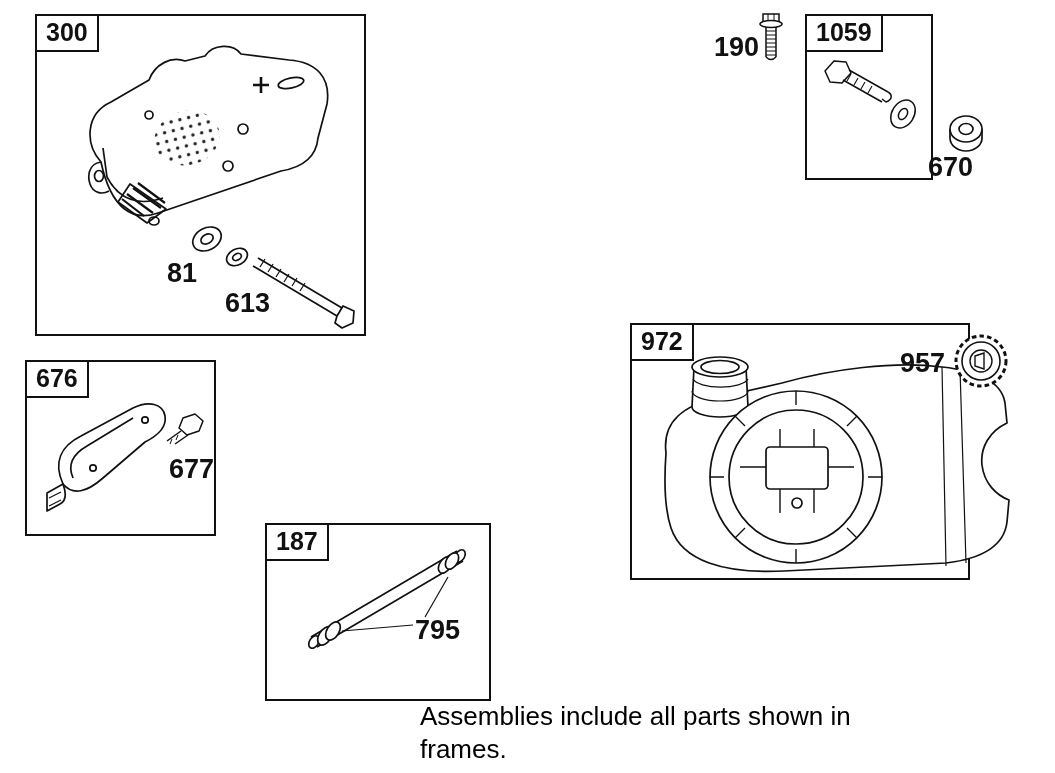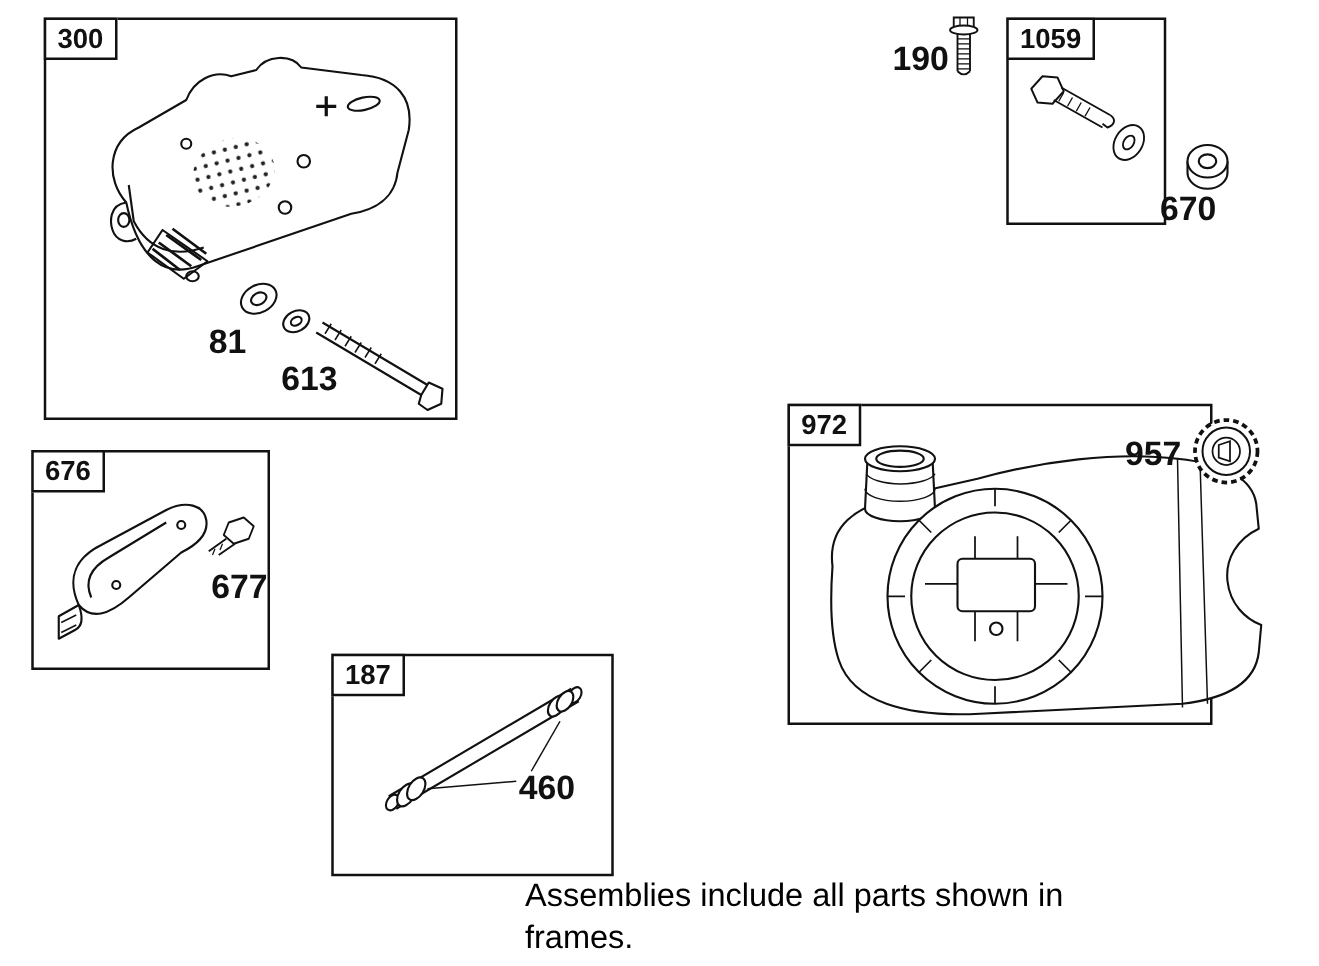--- a/index.html
+++ b/index.html
@@ -19,21 +19,21 @@
     background: transparent;
   }
   .frame-label {
     position: absolute;
     top: -2px;
     left: -2px;
     border: 2px solid #111;
     background: #ffffff;
     padding: 2px 9px 3px;
     font-weight: bold;
-    font-size: 22px;
+    font-size: 25px;
     line-height: 1.15;
     color: #111;
     z-index: 3;
   }
   .part-label {
     position: absolute;
     font-weight: bold;
     font-size: 27px;
     color: #111;
     white-space: nowrap;
@@ -181,21 +181,21 @@
         <ellipse cx="178" cy="40" rx="5.5" ry="9" transform="rotate(32 178 40)"></ellipse>
         <ellipse cx="185" cy="36" rx="5.5" ry="9" transform="rotate(32 185 36)"></ellipse>
         <ellipse cx="58" cy="111" rx="6" ry="10" transform="rotate(32 58 111)"></ellipse>
         <ellipse cx="66" cy="106" rx="6" ry="10" transform="rotate(32 66 106)"></ellipse>
       </g>
       <g stroke="#111" stroke-width="1.2" fill="none">
         <path d="M146,100 L75,106"></path>
         <path d="M158,92 L181,52"></path>
       </g>
     </svg>
-    <div class="part-label" style="left:148px; top:90px;">460</div>
+    <div class="part-label" style="left:148px; top:90px;">795</div>
   </div>
 
   <div class="frame" style="left:630px; top:323px; width:340px; height:257px;">
     <div class="frame-label">972</div>
     <svg class="drawing" style="left:0; top:0;" width="396" height="253" viewBox="0 0 396 253">
       <g fill="#ffffff" stroke="#111" stroke-width="1.7" stroke-linejoin="round">
         <path d="M34,128 C30,96 52,80 88,72 L150,58 C200,44 262,36 310,42 C348,46 370,58 373,78 L375,98 C358,106 348,122 350,140 C352,158 364,170 377,175 L375,197 C372,222 348,234 314,238 L152,246 C92,249 50,236 39,203 C32,182 32,156 34,128 Z"></path>
         <path d="M328,44 L334,238 M310,42 L314,241" fill="none" stroke-width="1.2"></path>
         <path d="M62,42 l-2,40 a28,10 0 0 0 56,0 l-2,-40"></path>
         <ellipse cx="88" cy="42" rx="28" ry="10"></ellipse>

